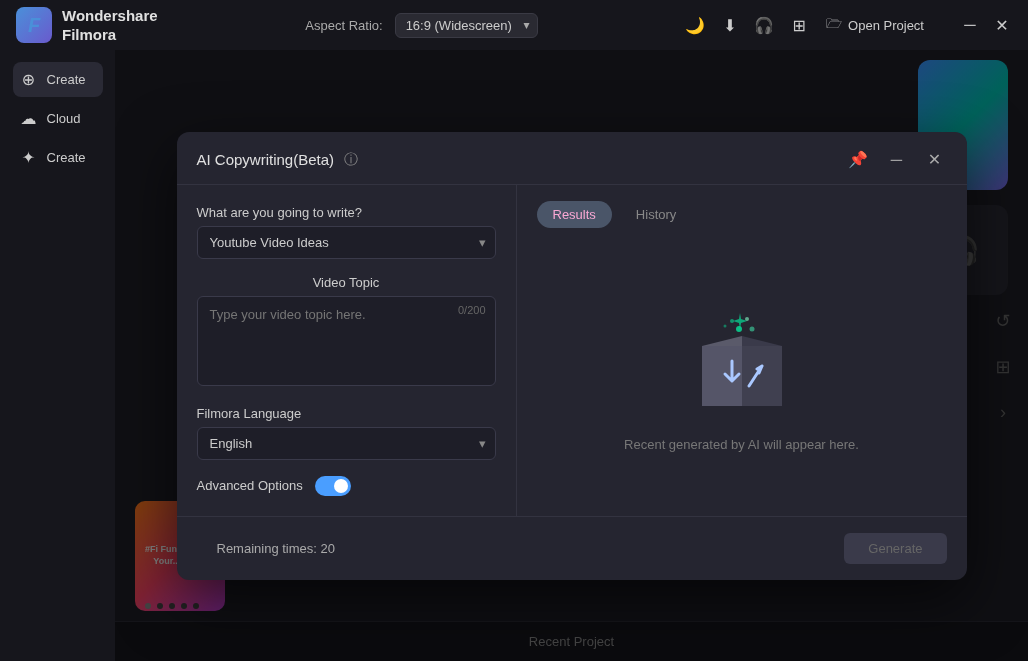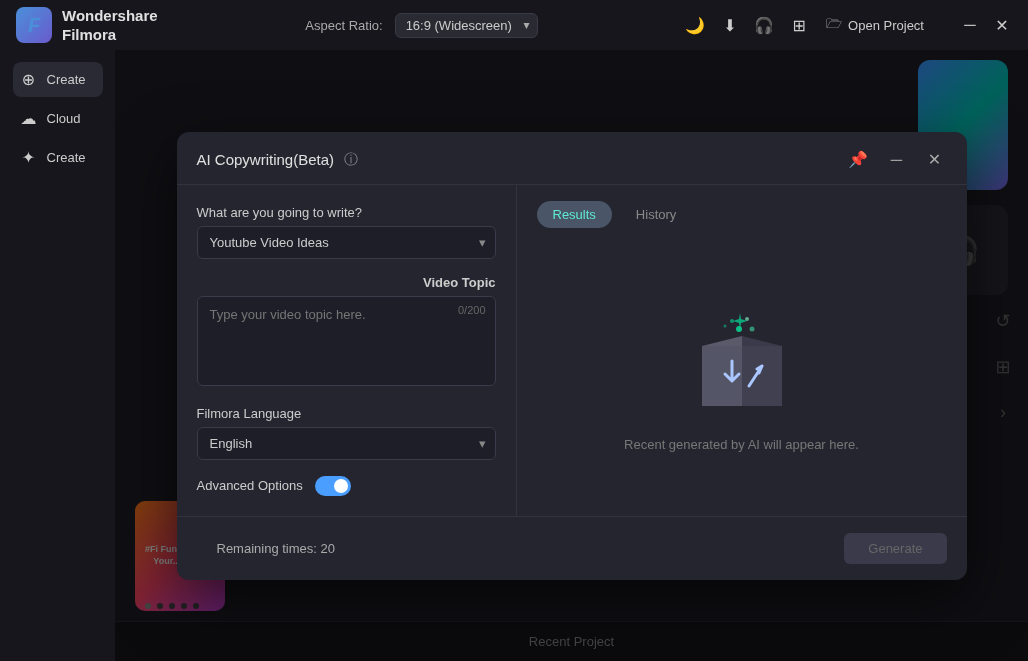--- a/index.html
+++ b/index.html
@@ -409,23 +409,22 @@
     }
     .char-count {
       position: absolute;
       right: 10px;
       top: 8px;
       color: #666;
       font-size: 11px;
     }
     .topic-label-row {
       display: flex;
-      justify-content: flex-end;
-      align-items: center;
-      font-weight: bold;
+      justify-content: center;
+      align-items: center;
     }
 
     
     .toggle-row {
       display: flex;
       align-items: center;
       gap: 12px;
     }
     .toggle-switch {
       width: 36px;
@@ -486,21 +485,21 @@
     }
     .tab-btn {
       padding: 6px 16px;
       border-radius: 20px;
       font-size: 13px;
       cursor: pointer;
       border: none;
     }
     .tab-btn.active {
       background: #4a5568;
-      color: #5eead4;
+      color: #f9a8d4;
     }
     .tab-btn.inactive {
       background: transparent;
       color: #888;
     }
 
     
     .empty-state {
       flex: 1;
       display: flex;

